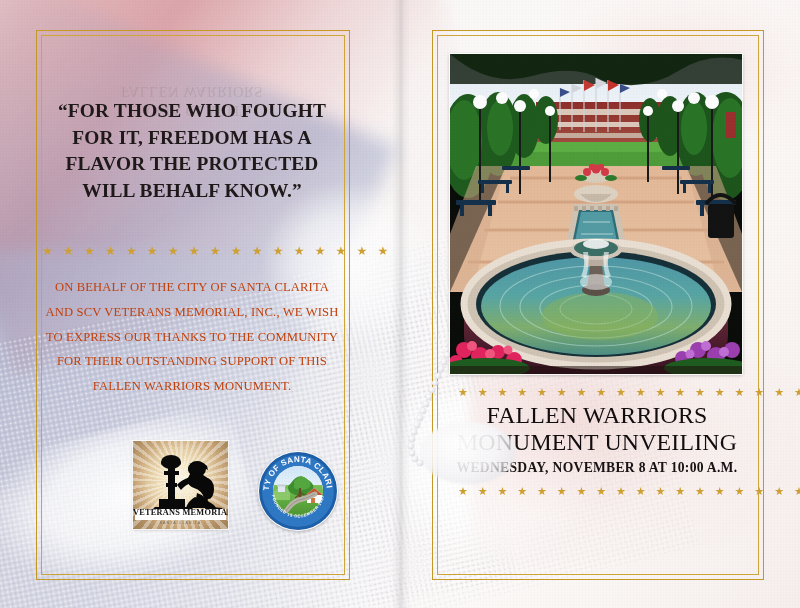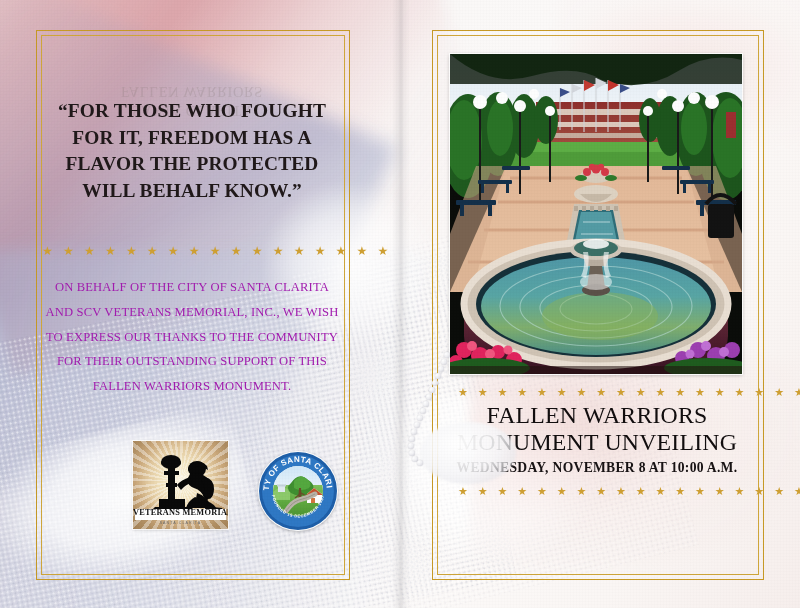--- a/index.html
+++ b/index.html
@@ -172,21 +172,21 @@
     position:absolute;text-align:center;
     color:#cfa033;
     letter-spacing:3.2px;
     white-space:nowrap;
     font-family:"DejaVu Sans",sans-serif;
     user-select:none;
   }
   #stars-left{ left:6px; top:214px; width:300px; font-size:12px; }
   #body-text{
     position:absolute;left:8px;top:245px;width:296px;
-    text-align:center;color:#a21caf;
+    text-align:center;color:#c2410c;
     font-size:12.6px;line-height:24.8px;letter-spacing:.15px;
   }
 
   
   #vm-logo{
     position:absolute;left:97px;top:411px;width:95px;height:88px;
     background:
       radial-gradient(ellipse at 50% 45%,
          #fdf6e4 0%, #f4e6c2 26%, #e2caa0 48%, #caa87b 66%, #b08f63 82%, #a38155 100%);
     box-shadow:0 0 0 1px rgba(255,255,255,.85), 0 1px 3px rgba(0,0,0,.22);

